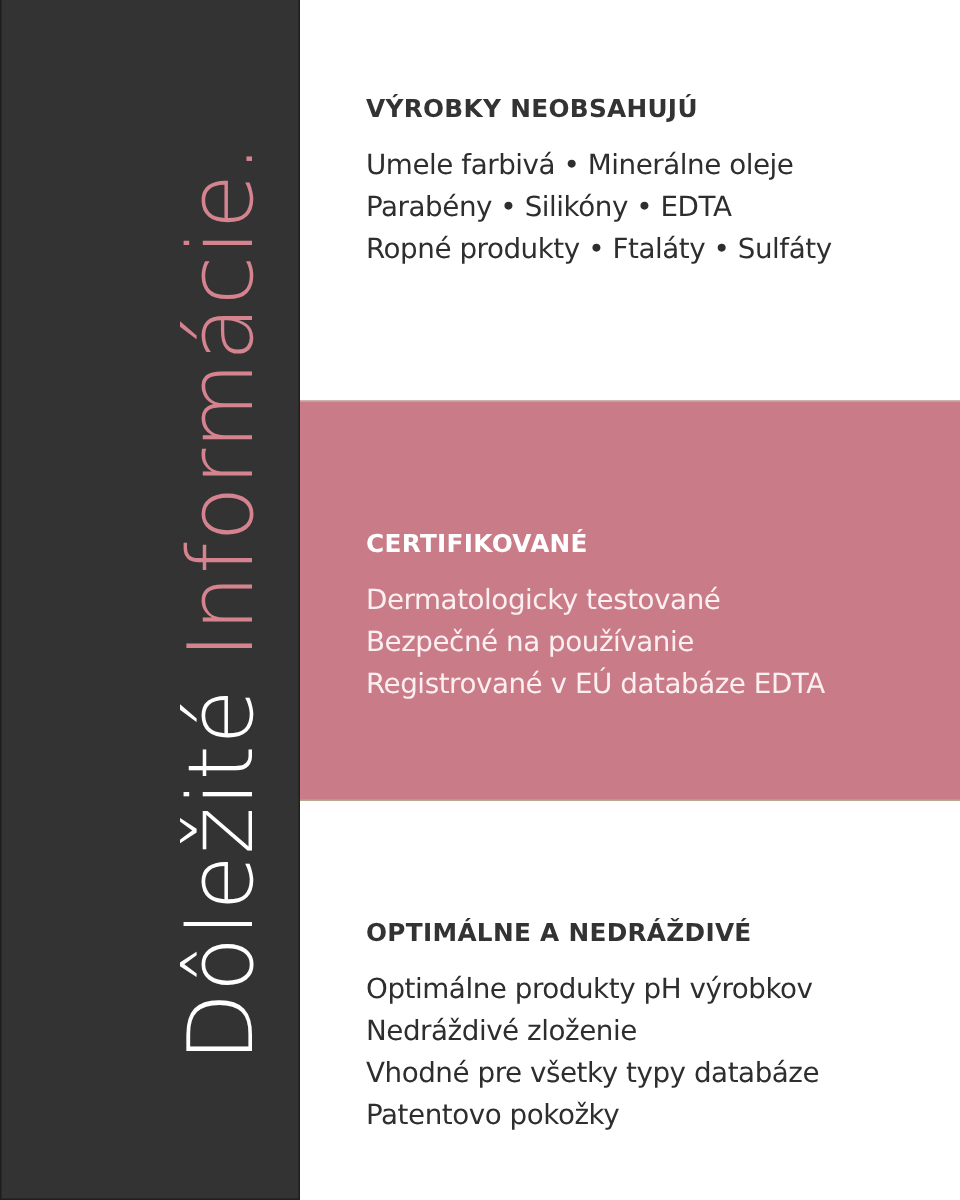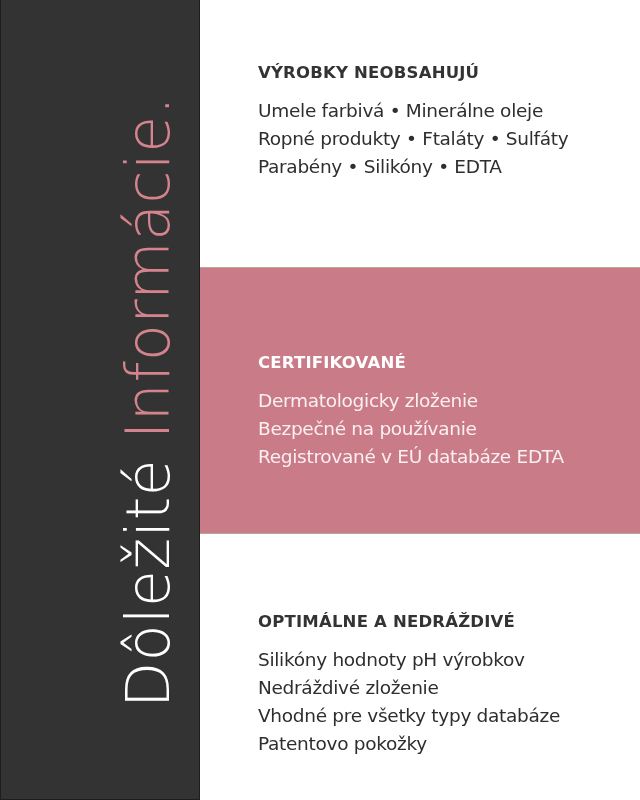--- a/index.html
+++ b/index.html
@@ -41,21 +41,21 @@
     transform-box: border-box;
   }
   .vt-white { color: #ffffff; }
   .vt-pink { color: #d4838f; }
 
   .section {
     position: absolute;
     left: 200px;
     width: 440px;
     box-sizing: border-box;
-    padding-left: 58px;
+    padding-left: 44px;
   }
   .section-heading {
     font-family: "DejaVu Sans", sans-serif;
     font-weight: bold;
     font-size: 16.5px;
     letter-spacing: 0.2px;
     margin: 0 0 14px 0;
     line-height: 20px;
   }
   .section-line {
@@ -98,32 +98,32 @@
     <div class="vertical-title">
       <span class="vt-white">Dôležité </span><span class="vt-pink">Informácie.</span>
     </div>
   </div>
 
   <div class="pink-band"></div>
 
   <div class="section sec-1">
     <div class="section-heading">VÝROBKY NEOBSAHUJÚ</div>
     <div class="section-line">Umele farbivá • Minerálne oleje</div>
+    <div class="section-line">Parabény • Silikóny • EDTA</div>
     <div class="section-line">Ropné produkty • Ftaláty • Sulfáty</div>
-    <div class="section-line">Parabény • Silikóny • EDTA</div>
   </div>
 
   <div class="section sec-2">
     <div class="section-heading">CERTIFIKOVANÉ</div>
-    <div class="section-line">Dermatologicky zloženie</div>
+    <div class="section-line">Dermatologicky testované</div>
     <div class="section-line">Bezpečné na používanie</div>
     <div class="section-line">Registrované v EÚ databáze EDTA</div>
   </div>
 
   <div class="section sec-3">
     <div class="section-heading">OPTIMÁLNE A NEDRÁŽDIVÉ</div>
-    <div class="section-line">Silikóny hodnoty pH výrobkov</div>
+    <div class="section-line">Optimálne produkty pH výrobkov</div>
     <div class="section-line">Nedráždivé zloženie</div>
     <div class="section-line">Vhodné pre všetky typy databáze</div>
     <div class="section-line">Patentovo pokožky</div>
   </div>
 
 </div>
 
 </body></html>

